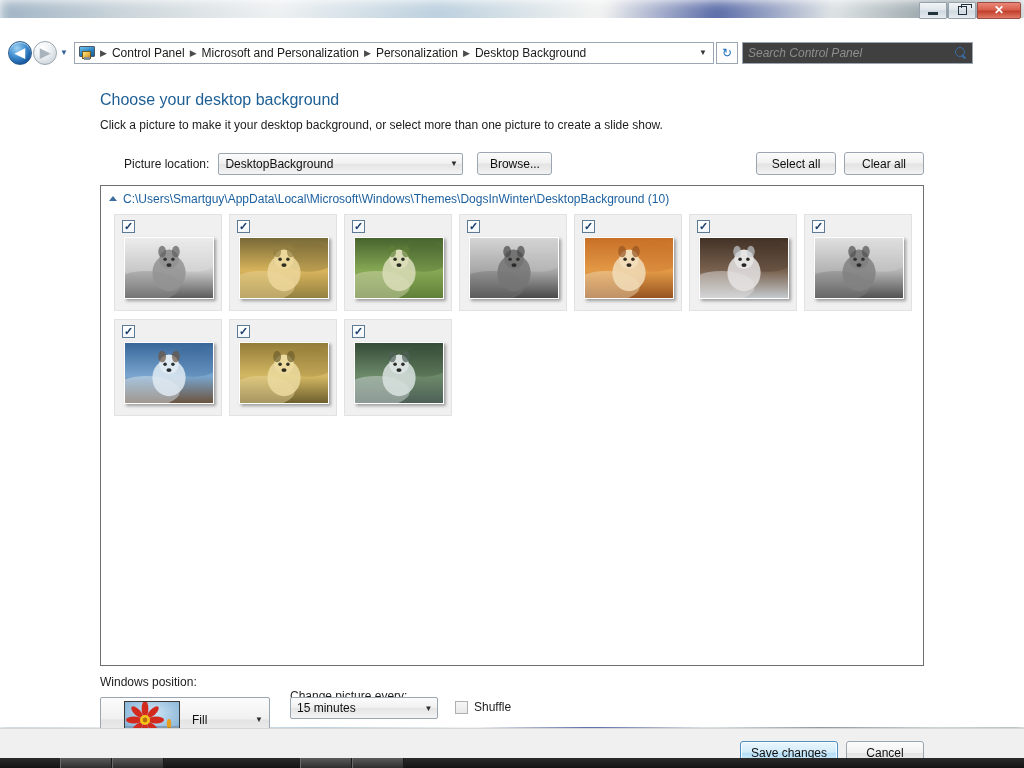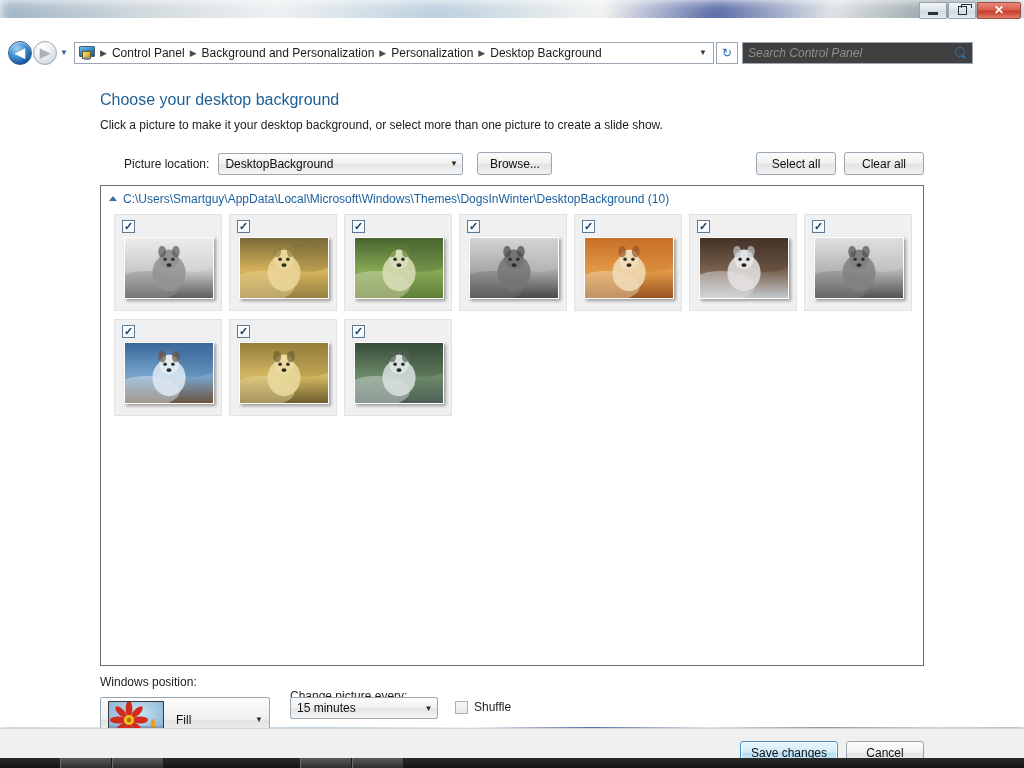--- a/index.html
+++ b/index.html
@@ -237,21 +237,21 @@
   .thumb-img .pic { width: 100%; height: 100%; display: block; }
 
   
   #pos-label   { position: absolute; left: 100px; top: 606px; font-size: 12px; color: #1c1c1c; }
   #chg-label   { position: absolute; left: 290px; top: 620px; font-size: 12px; color: #1c1c1c; }
   #pos-combo {
     position: absolute; left: 100px; top: 628px;
     width: 170px; height: 45px;
     border: 1px solid #9aa7b2; border-radius: 2px;
     background: linear-gradient(180deg, #fcfcfc 0%, #f0f0f0 48%, #e4e4e4 52%, #f4f4f4 100%);
-    display: flex; align-items: center; padding-left: 7px;
+    display: flex; align-items: center; padding-left: 23px;
   }
   #pos-thumb {
     width: 56px; height: 37px; flex: none;
     border: 1px solid #3a3a3a; overflow: hidden;
     background: linear-gradient(180deg, #7fb4de 0%, #c9dcea 60%, #8fa8bb 100%);
     position: relative;
   }
   #pos-combo .cv { font-size: 12px; color: #101010; margin-left: 12px; flex: 1; }
   #pos-combo .carr {
     width: 20px; display: flex; align-items: center; justify-content: center;
@@ -331,21 +331,21 @@
     </div>
 
     <div id="crumbbox">
       <span class="cp-icon">
         <span class="mon"></span>
           <span class="stand"></span>
       </span>
       <span class="csep">▶</span>
       <span class="crumb link">Control Panel</span>
       <span class="csep">▶</span>
-      <span class="crumb link">Background and Personalization</span>
+      <span class="crumb link">Microsoft and Personalization</span>
       <span class="csep">▶</span>
       <span class="crumb link">Personalization</span>
       <span class="csep">▶</span>
       <span class="crumb">Desktop Background</span>
       <span class="crumb-caret">▼</span>
     </div>
 
     <div id="refreshbtn">
       <span>↻</span>
     </div>

